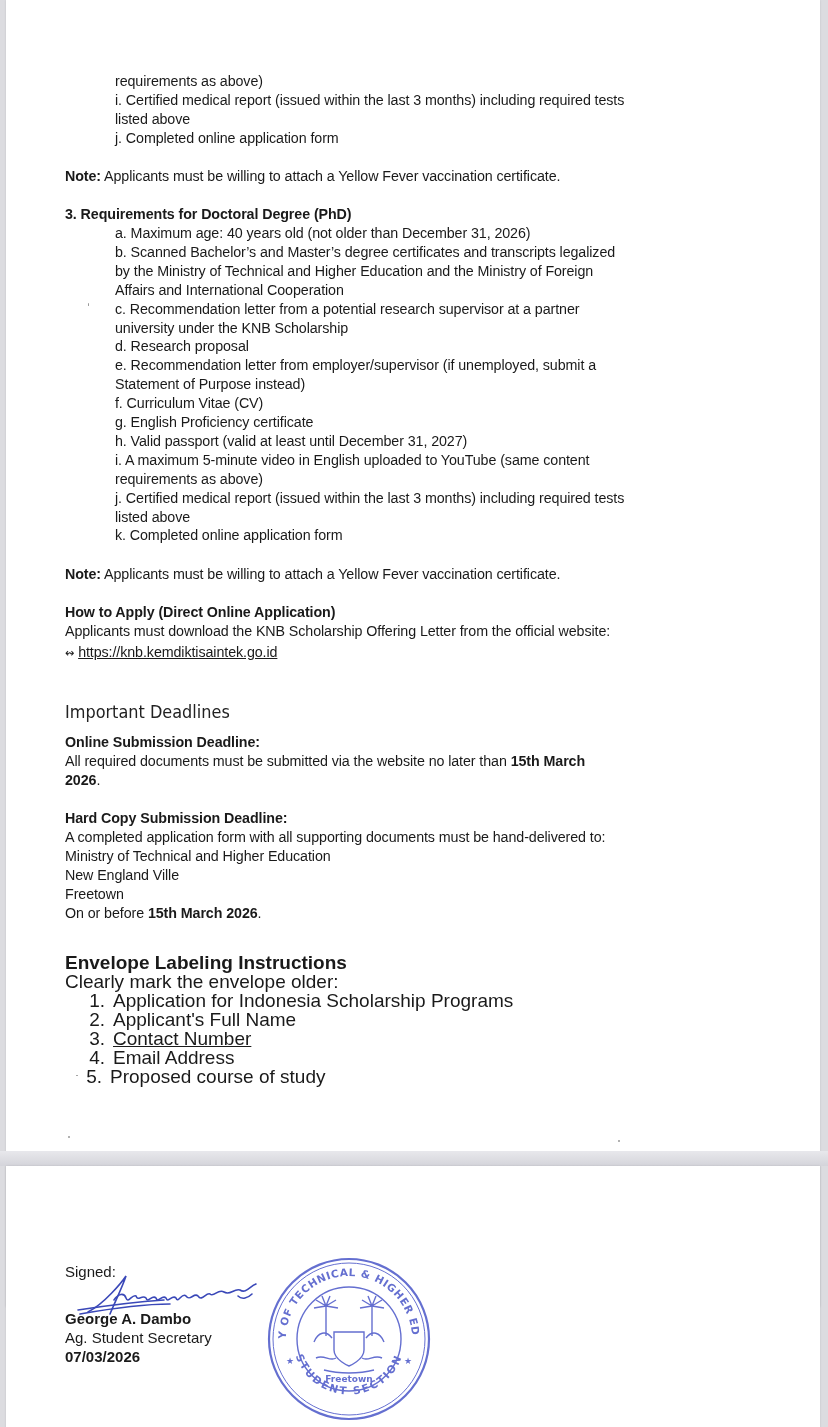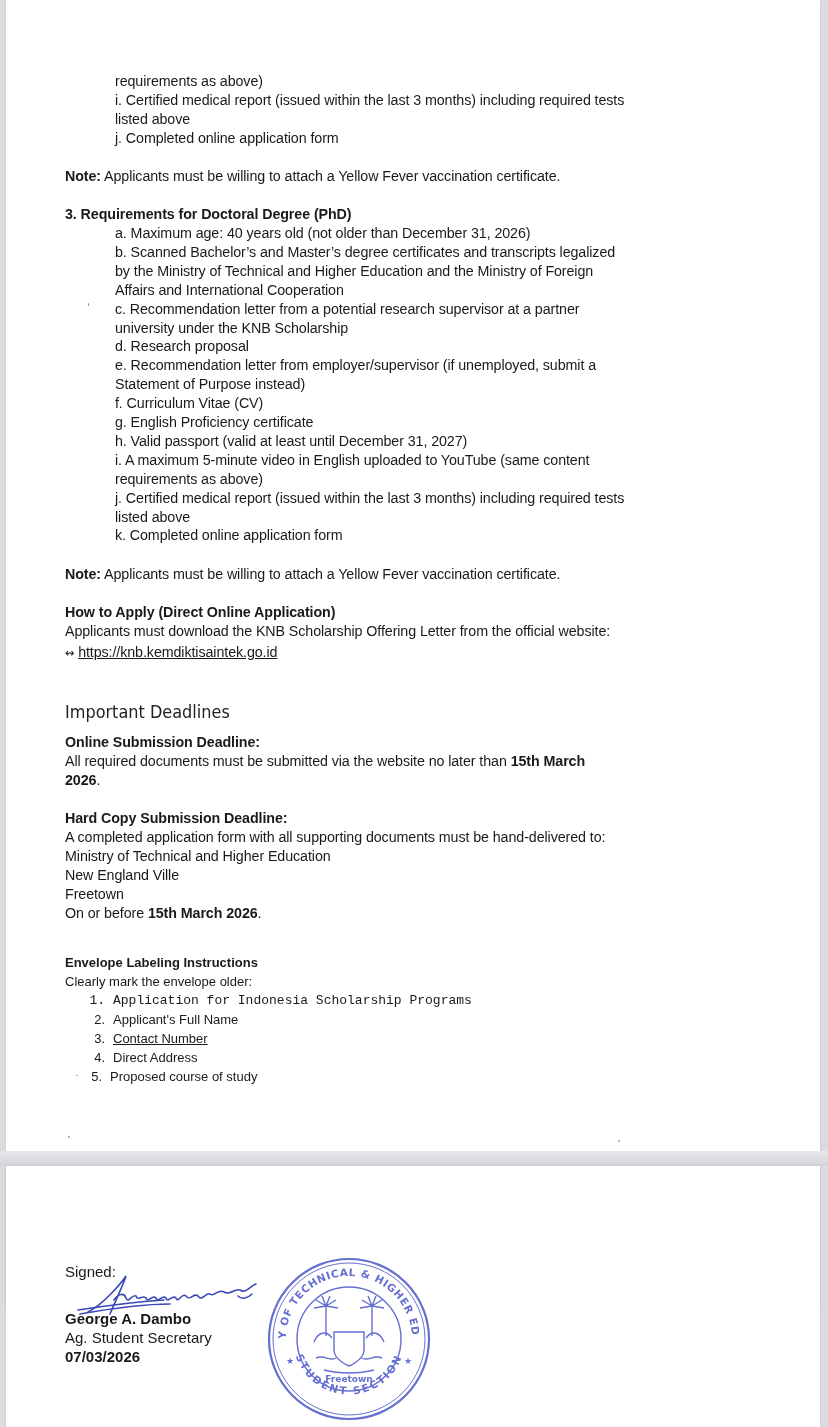--- a/index.html
+++ b/index.html
@@ -37,21 +37,21 @@
   .col { left: 59px; }
   .heading-light {
     position: absolute; left: 59px; top: 702px;
     font-family: "DejaVu Sans", sans-serif;
     font-size: 17.5px; font-weight: normal; color: #222;
     transform: scaleX(0.92); transform-origin: left top;
   }
   .link { text-decoration: underline; }
   .link-icon { font-size: 12px; margin-right: 4px; text-decoration: none; display: inline-block; }
   .env {
-    position: absolute; font-size: 13px; line-height: 19px; white-space: nowrap;
+    position: absolute; font-size: 19px; line-height: 19px; white-space: nowrap;
   }
   .env-num { display: inline-block; width: 48px; text-align: right; padding-right: 8px; }
   .sig {
     position: absolute; font-size: 15px; line-height: 18.5px; white-space: nowrap;
   }
   .speck { position: absolute; width: 2px; height: 2px; background: #999; border-radius: 1px; }
 </style>
 </head>
 <body>
 
@@ -101,24 +101,24 @@
   <div class="txt col b" style="top:809px">Hard Copy Submission Deadline:</div>
   <div class="txt col" style="top:828px">A completed application form with all supporting documents must be hand-delivered to:</div>
   <div class="txt col" style="top:847px">Ministry of Technical and Higher Education</div>
   <div class="txt col" style="top:866px">New England Ville</div>
   <div class="txt col" style="top:885px">Freetown</div>
   <div class="txt col" style="top:904px"><span>On or before </span><span class="b">15th March 2026</span><span>.</span></div>
 
   <div class="env col b" style="top:953px">Envelope Labeling Instructions</div>
   <div class="env col" style="top:972px">Clearly mark the envelope older:</div>
   <div id="env-items">
-      <div class="env" style="left: 59px; top: 991px; font-family: Liberation Mono, monospace;"><span class="env-num">1.</span><span>Application for Indonesia Scholarship Programs</span></div>
+      <div class="env" style="left: 59px; top: 991px;"><span class="env-num">1.</span><span>Application for Indonesia Scholarship Programs</span></div>
       <div class="env" style="left: 59px; top: 1010px;"><span class="env-num">2.</span><span>Applicant's Full Name</span></div>
       <div class="env" style="left: 59px; top: 1029px; text-decoration: underline;"><span class="env-num">3.</span><span>Contact Number</span></div>
-      <div class="env" style="left: 59px; top: 1048px;"><span class="env-num">4.</span><span>Direct Address</span></div>
+      <div class="env" style="left: 59px; top: 1048px;"><span class="env-num">4.</span><span>Email Address</span></div>
       <div class="env" style="left: 56px; top: 1067px;"><span class="env-num">5.</span><span>Proposed course of study</span></div>
     </div>
 
   <span class="speck" style="left:62px;top:1136px"></span>
   <span class="speck" style="left:612px;top:1140px"></span>
   <span class="speck" style="left:82px;top:303px;width:1px;height:3px"></span>
   <span class="speck" style="left:70px;top:1075px;width:2px;height:1px"></span>
 </div>
 
 <div class="gap"></div>

